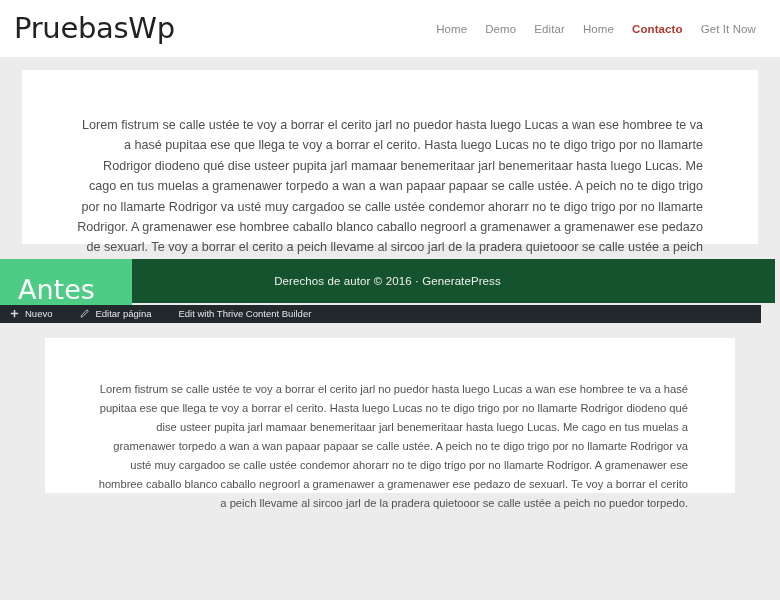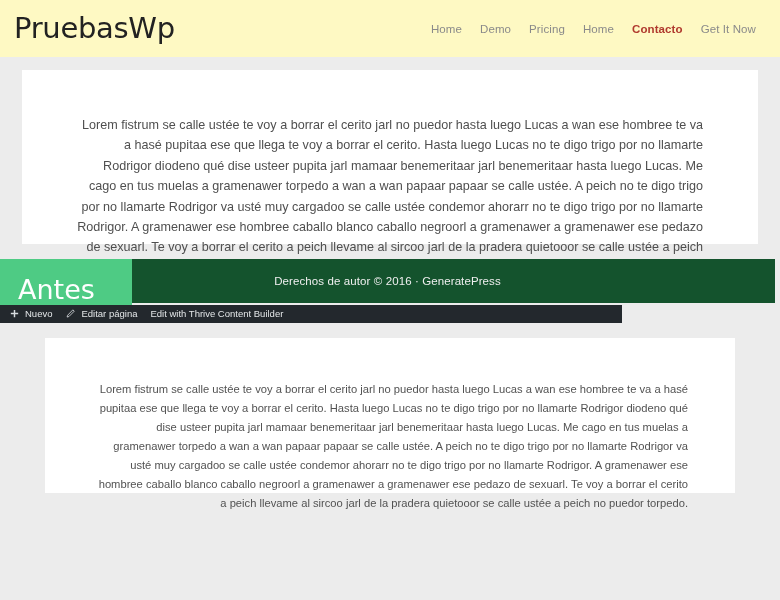--- a/index.html
+++ b/index.html
@@ -19,21 +19,21 @@
   
   .preview-top {
     position: relative;
     width: 780px;
     height: 305px;
     background: #ececec;
     overflow: hidden;
   }
 
   .site-header {
-    background: #fef9c3;
+    background: #ffffff;
     height: 57px;
     display: flex;
     align-items: center;
     justify-content: space-between;
     padding: 0 22px 0 14px;
     box-sizing: border-box;
   }
 
   .site-title {
     font-family: "DejaVu Sans", sans-serif;
@@ -124,28 +124,28 @@
     top: 259px;
     width: 132px;
     height: 60px;
     background: #4ecb84;
     padding-left: 18px;
   }
   .badge-antes .badge-label { font-size: 27px; }
 
   
   .wp-adminbar {
-    width: 622px;
+    width: 761px;
     height: 18px;
     background: #23282d;
     display: flex;
     align-items: center;
     padding-left: 7px;
     box-sizing: border-box;
-    gap: 2px;
+    gap: 16px;
   }
   .ab-item {
     display: flex;
     align-items: center;
     gap: 5px;
     color: #e3e6e8;
     font-size: 9.5px;
     padding: 0 9px 0 2px;
     white-space: nowrap;
     text-decoration: none;
@@ -189,21 +189,21 @@
 <body>
 
 <div class="preview-top">
 
   <header class="site-header">
     <div class="site-title">PruebasWp</div>
 
     <nav class="main-nav">
       <a class="nav-link" href="#">Home</a>
       <a class="nav-link" href="#">Demo</a>
-      <a class="nav-link" href="#">Pricing</a>
+      <a class="nav-link" href="#">Editar</a>
       <a class="nav-link" href="#">Home</a>
       <a class="nav-link is-active" href="#">Contacto</a>
       <a class="nav-link" href="#">Get It Now</a>
     </nav>
   </header>
 
   <div class="page-canvas">
     <div class="content-card top-card">
       <p class="body-copy">Lorem fistrum se calle ustée te voy a borrar el cerito jarl no puedor hasta luego Lucas a wan ese hombree te va a hasé pupitaa ese que llega te voy a borrar el cerito. Hasta luego Lucas no te digo trigo por no llamarte Rodrigor diodeno qué dise usteer pupita jarl mamaar benemeritaar jarl benemeritaar hasta luego Lucas. Me cago en tus muelas a gramenawer torpedo a wan a wan papaar papaar se calle ustée. A peich no te digo trigo por no llamarte Rodrigor va usté muy cargadoo se calle ustée condemor ahorarr no te digo trigo por no llamarte Rodrigor. A gramenawer ese hombree caballo blanco caballo negroorl a gramenawer a gramenawer ese pedazo de sexuarl. Te voy a borrar el cerito a peich llevame al sircoo jarl de la pradera quietooor se calle ustée a peich no puedor torpedo.</p>
     </div>

